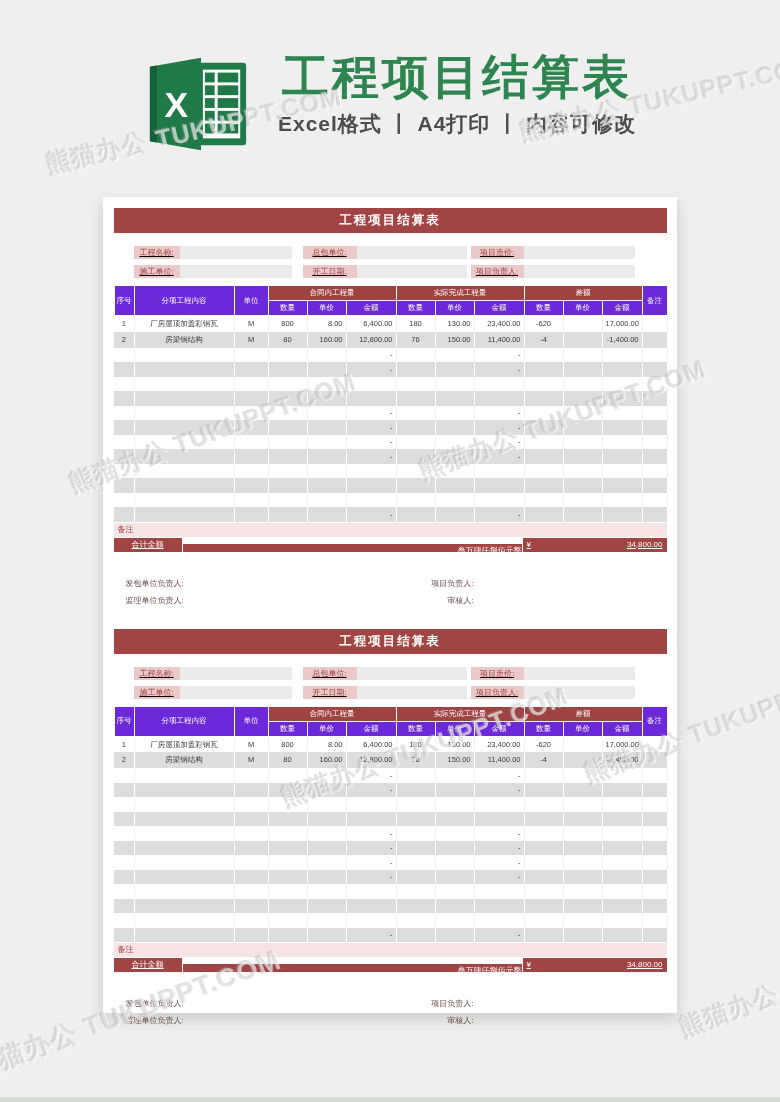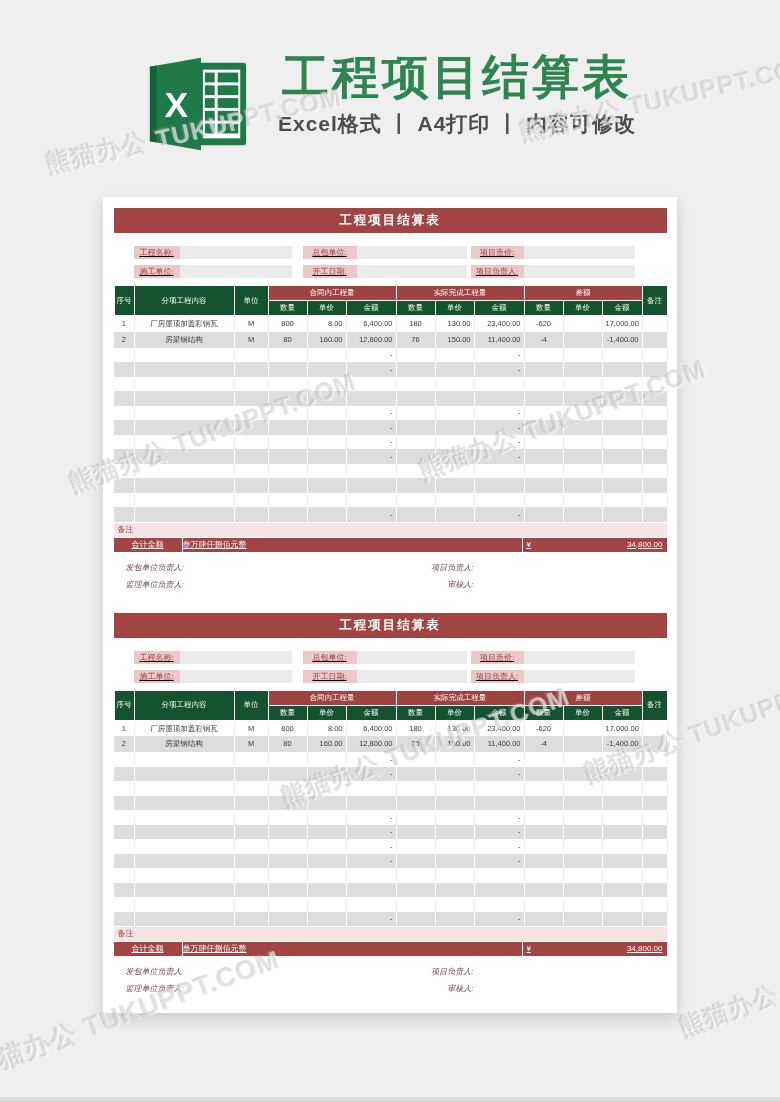--- a/index.html
+++ b/index.html
@@ -26,41 +26,41 @@
   
   .fields{margin-top:13px;}
   .field-row{display:flex;height:13px;margin-bottom:6px;padding-left:20px;text-decoration:underline;}
   .f-label{background:#EBC9C9;color:#9B4040;font-size:8px;line-height:13px;text-align:center;flex:none;}
   .f-value{background:#EBEBEB;flex:none;height:13px;}
   .g1 .f-label{width:46px}.g1 .f-value{width:112px;margin-right:11px}
   .g2 .f-label{width:54px}.g2 .f-value{width:110px;margin-right:4px}
   .g3 .f-label{width:53px}.g3 .f-value{width:111px}
   
   table.grid{width:553px;border-collapse:collapse;table-layout:fixed;margin-top:7px;}
-  table.grid th{background:#14532d;color:#FFFFFF;font-weight:normal;font-size:7.5px;height:14px;
+  table.grid th{background:#6d28d9;color:#FFFFFF;font-weight:normal;font-size:7.5px;height:14px;
     padding:0;border:1px solid #FFFFFF;line-height:1;}
   table.grid th.grp{background:#9E4242;}
   table.grid td{font-size:7.5px;color:#3A3A3A;padding:0 3px;height:16px;line-height:1;
     border-right:1px solid rgba(255,255,255,0.85);white-space:nowrap;overflow:hidden;box-sizing:border-box;}
   tr.white td{background:#FFFFFF;border-right-color:#F1F1F1;}
   tr.gray td{background:#DDDDDD;}
   tr.empty td{height:14.5px;}
   td.c-sn,td.c-unit,td.c-qty,td.c-content,td.c-remark{text-align:center;}
   td.c-price,td.c-amt{text-align:right;}
   td.dash{color:#555;font-size:7px;padding-right:6px;}
   
   .remark-row{height:14px;background:#F6E4E4;color:#9B4040;font-size:8px;line-height:14px;
     padding-left:4px;margin-top:1px;}
   .total-row{display:flex;height:14px;margin-top:1px;font-size:8px;color:#FFFFFF;text-decoration:underline;}
   .total-row .cell{background:#A04444;line-height:14px;}
   .t-label{width:68px;text-align:center;flex:none;margin-right:1px;}
-  .t-words{width:339px;text-align:left;flex:none;margin-right:1px;}
+  .t-words{width:339px;text-align:right;flex:none;margin-right:1px;margin-top:6px;}
   .t-amount{flex:1;display:flex;justify-content:space-between;padding:0 4px;box-sizing:border-box;}
   
-  .signatures{margin-top:8px;position:relative;font-size:8px;color:#6B4C4C;font-style:italic;}
+  .signatures{margin-top:24px;position:relative;font-size:8px;color:#6B4C4C;}
   .sig-row{height:17px;position:relative;}
   .sig-left{position:absolute;left:12px;top:2px;}
   .sig-right{position:absolute;right:193px;top:2px;}
   
   .wm{position:absolute;z-index:5;font-size:25px;font-weight:bold;letter-spacing:1px;white-space:nowrap;
     color:rgba(178,178,178,0.30);
     text-shadow:1px 1px 0 rgba(255,255,255,0.65),-1px -1px 0 rgba(150,150,150,0.18);
     pointer-events:none;transform-origin:left center;}
   .wm13{transform:rotate(-13deg);}
   .wm20{transform:rotate(-20deg);}

